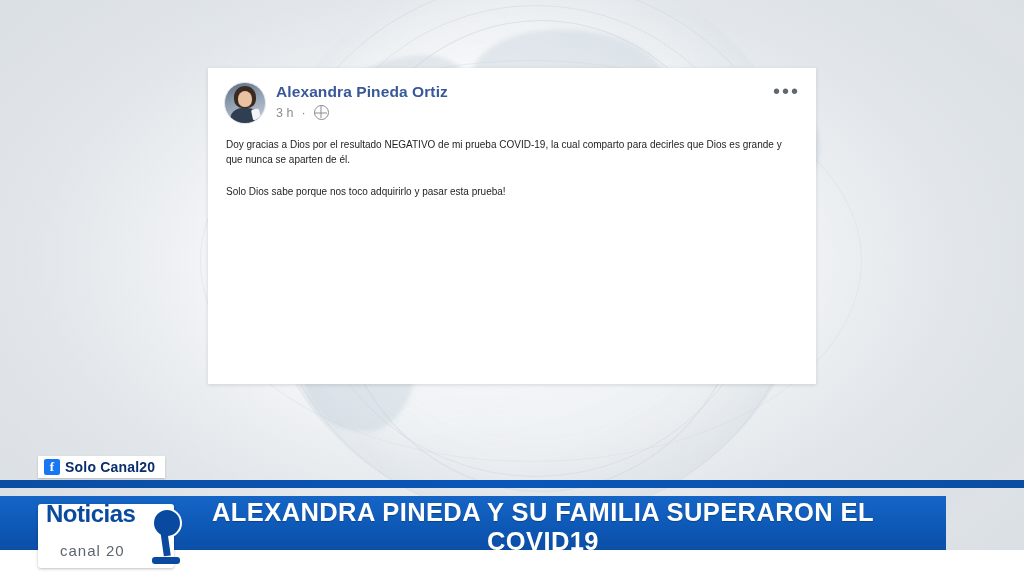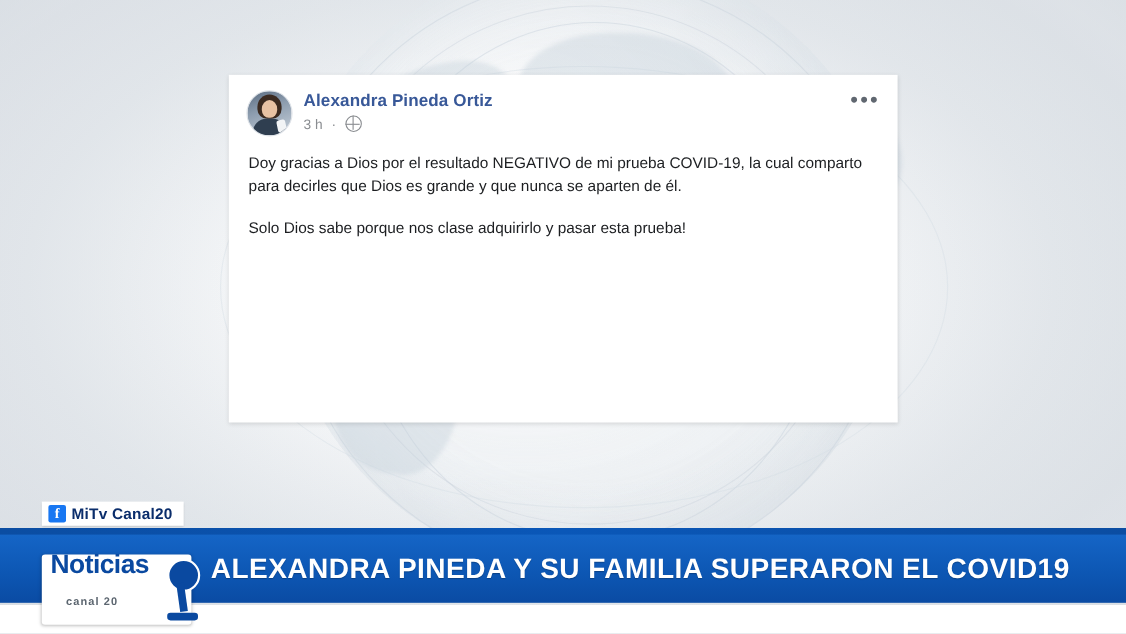--- a/index.html
+++ b/index.html
@@ -183,21 +183,21 @@
     font-size: 20px;
     letter-spacing: 2px;
     line-height: 10px;
     cursor: pointer;
   }
   .post-body {
     padding: 10px 18px 0 18px;
   }
   .post-body p {
     margin: 0 0 18px 0;
-    font-size: 14px;
+    font-size: 10px;
     line-height: 1.47;
     color: #1c1e21;
   }
   .post-body p:last-child {
     margin-bottom: 0;
   }
   .fade-bottom {
     position: absolute;
     left: 0;
     right: 0;
@@ -219,22 +219,22 @@
     position: absolute;
     left: 0;
     top: 0;
     width: 1024px;
     height: 8px;
     background: linear-gradient(to right, #0b4da2 0%, #0a57b8 50%, #0b4da2 100%);
   }
   .bar-main {
     position: absolute;
     left: 0;
-    top: 6px;
-    width: 1024px;
+    top: 16px;
+    width: 946px;
     height: 62px;
     background: linear-gradient(to bottom, #1565c6 0%, #0d57b4 55%, #0a4ba3 100%);
     display: flex;
     align-items: center;
     justify-content: center;
   }
   .headline {
     color: #ffffff;
     font-size: 25.5px;
     font-weight: bold;
@@ -277,22 +277,22 @@
     top: 0;
     font-size: 24px;
     font-weight: bold;
     color: #0a49a0;
     letter-spacing: -0.5px;
   }
   .logo-sub {
     position: absolute;
     left: 22px;
     top: 42px;
-    font-size: 10px;
-    font-weight: bold;
+    font-size: 15px;
+    font-weight: normal;
     color: #5c6670;
     letter-spacing: 1px;
   }
   .logo-mic {
     position: absolute;
     right: -2px;
     top: 4px;
     width: 42px;
     height: 62px;
   }
@@ -389,29 +389,29 @@
           <span>3 h</span>
           <span class="dot-sep">·</span>
           <span class="globe-icon"></span>
         </div>
       </div>
       <div class="more-menu">•••</div>
     </div>
 
     <div class="post-body">
       <p>Doy gracias a Dios por el resultado NEGATIVO de mi prueba COVID-19, la cual comparto para decirles que Dios es grande y que nunca se aparten de él.</p>
-      <p>Solo Dios sabe porque nos clase adquirirlo y pasar esta prueba!</p>
+      <p>Solo Dios sabe porque nos toco adquirirlo y pasar esta prueba!</p>
     </div>
 
     <div class="fade-bottom"></div>
   </div>
 
   <div class="social-bug">
     <span class="fb-glyph">f</span>
-    <span class="social-text">MiTv Canal20</span>
+    <span class="social-text">Solo Canal20</span>
   </div>
 
   <div class="lower-third">
     <div class="bar-top"></div>
     <div class="bar-main">
       <div class="headline">ALEXANDRA PINEDA Y SU FAMILIA SUPERARON EL COVID19</div>
     </div>
     <div class="bar-bottom"></div>
 
     <div class="logo-block">

